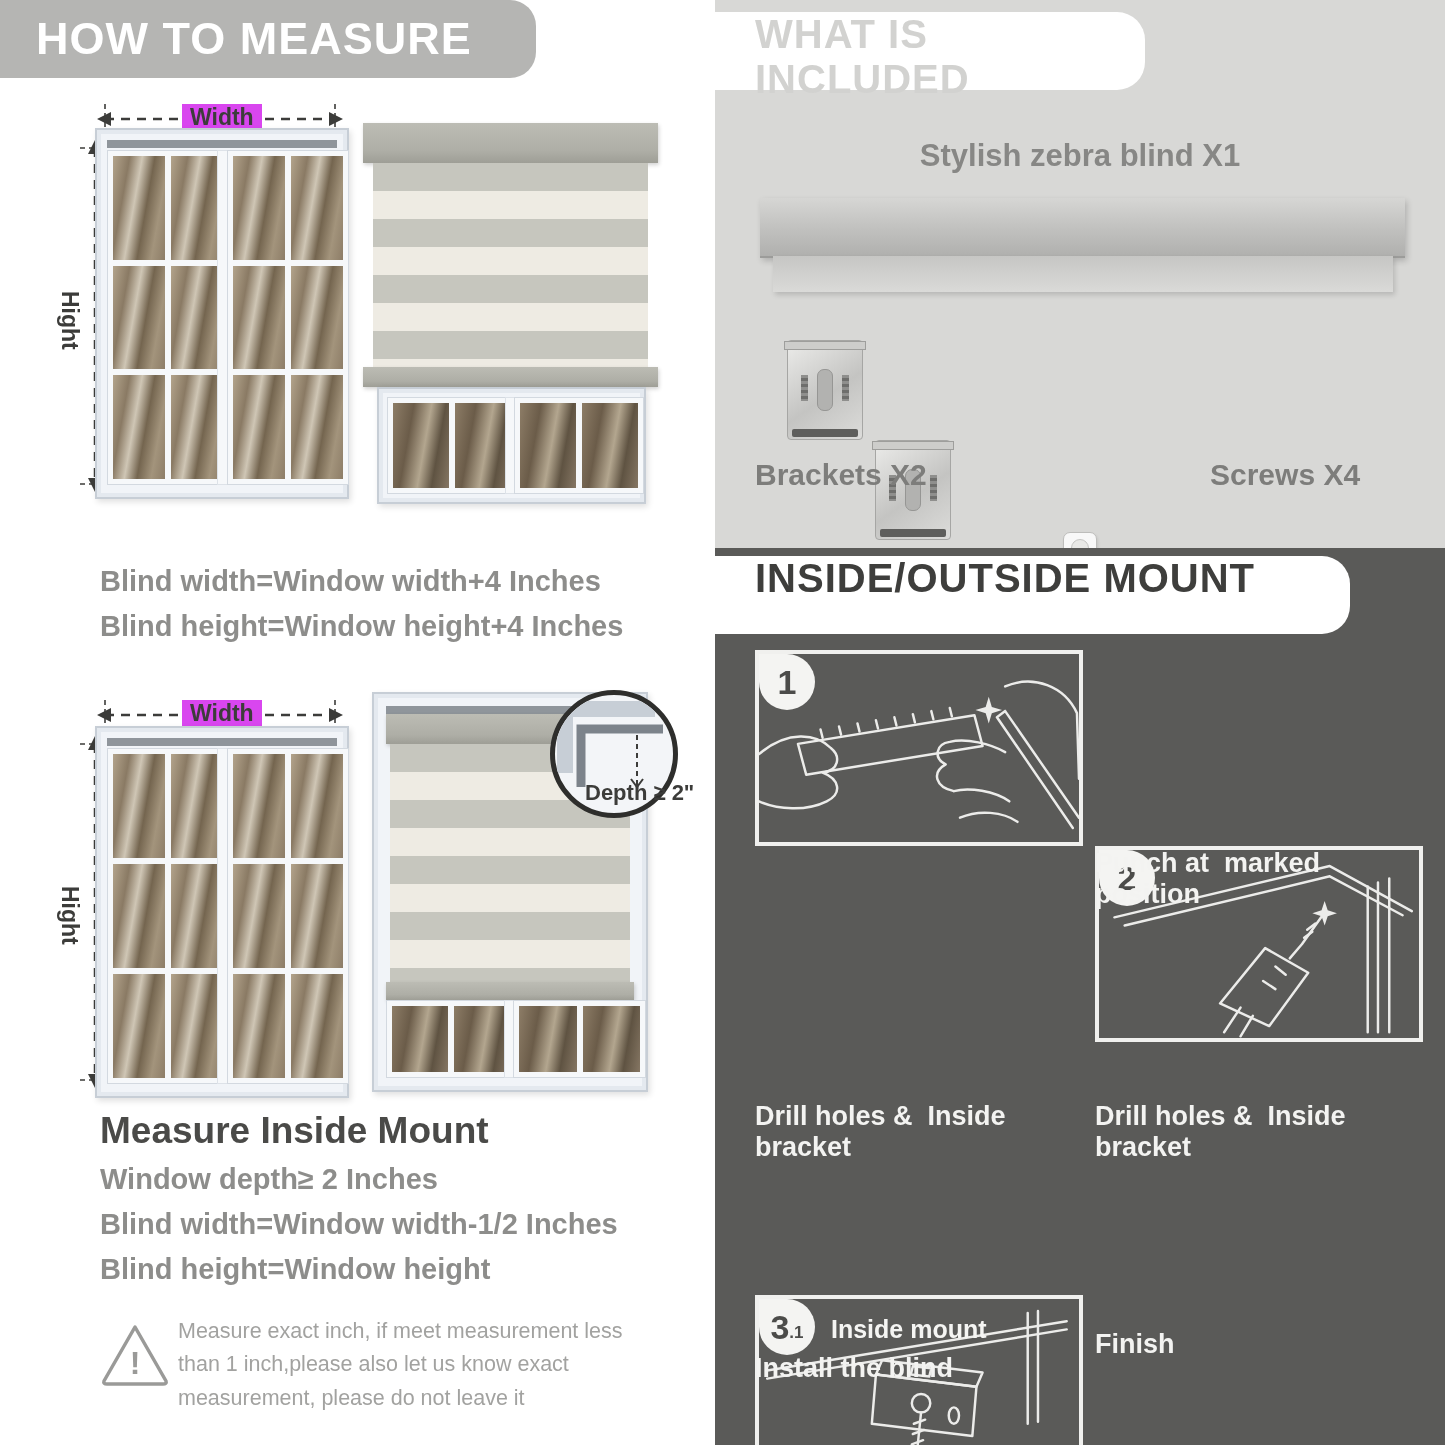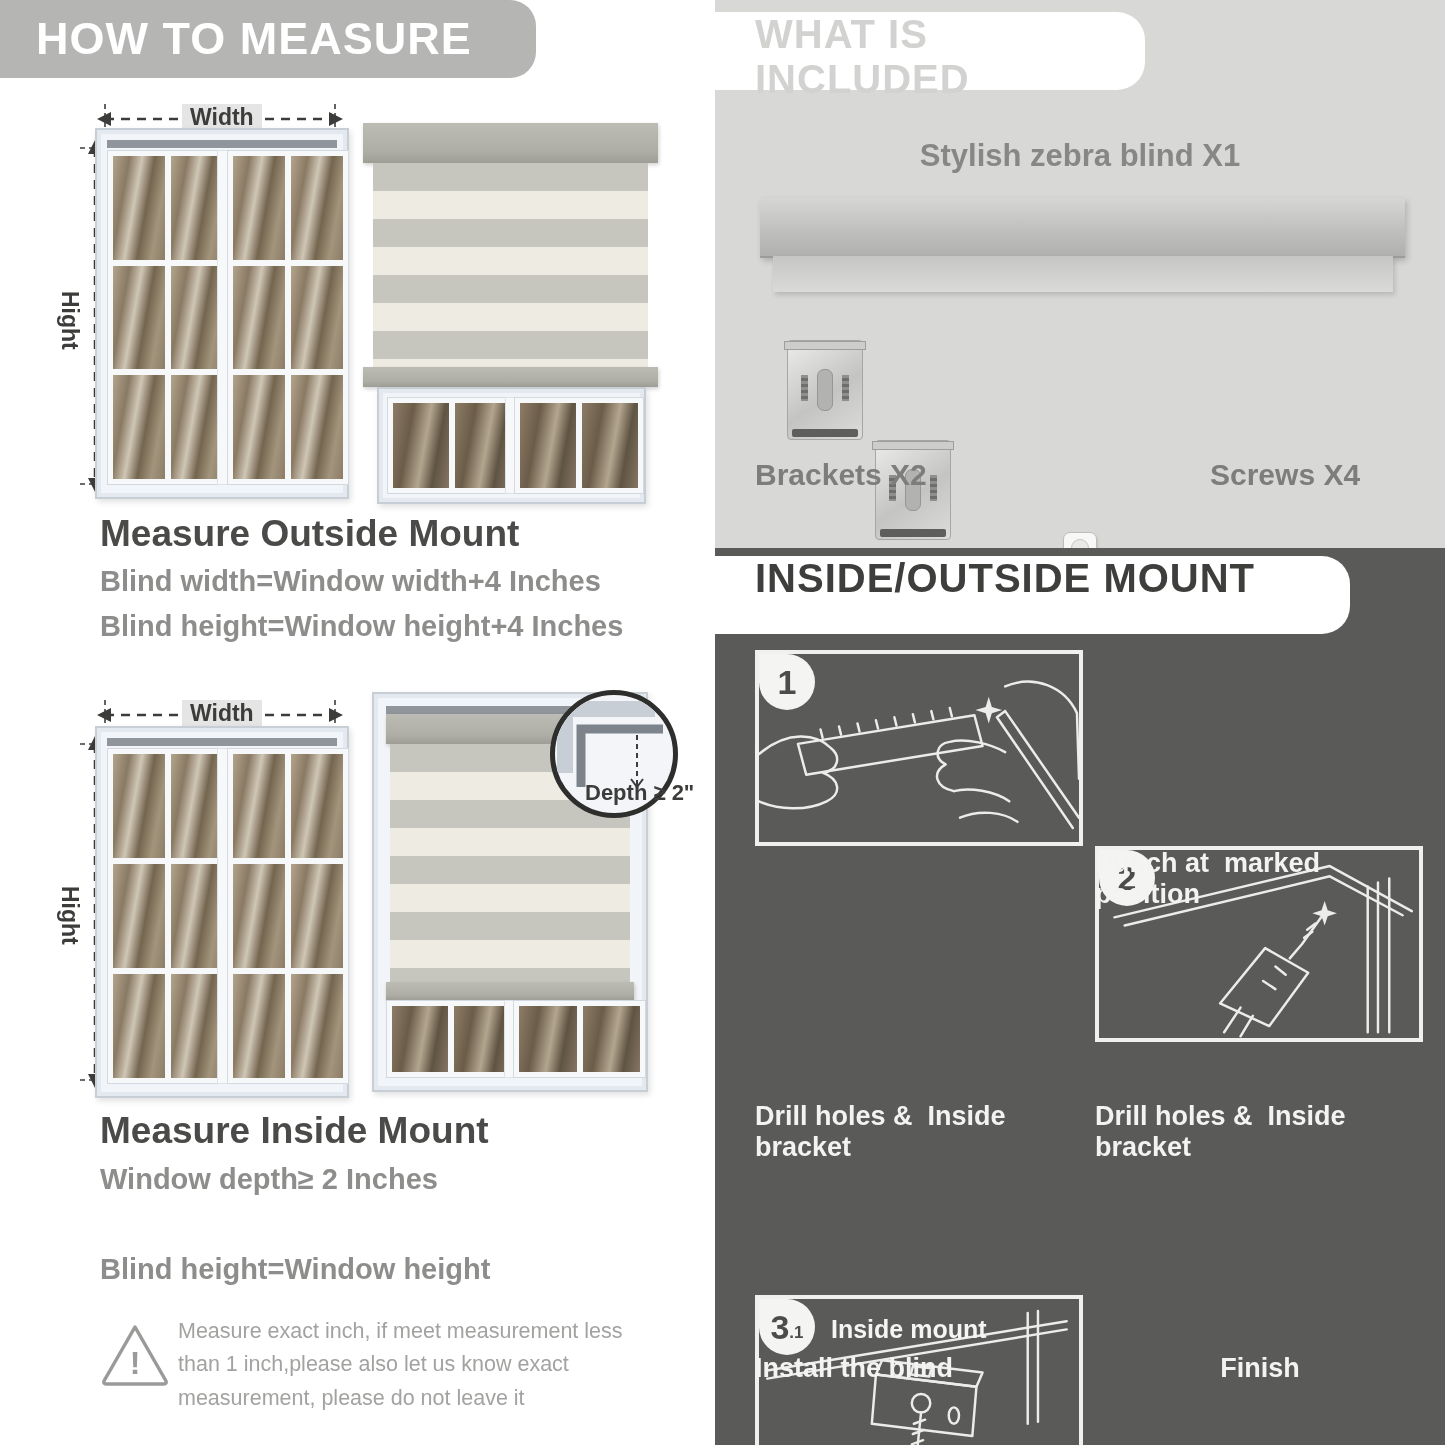--- a/index.html
+++ b/index.html
@@ -14,21 +14,21 @@
     font-size:40px;font-weight:bold;letter-spacing:1px;}
   .txt-light{color:#d2d2d0;}
   .txt-dark{color:#3e3e3c;}
 
   
   .h-measure{font-size:37px;font-weight:bold;color:#4a4a48;}
   .formula{font-size:29px;font-weight:bold;color:#8d8d8b;}
   .warn-text{font-size:21.5px;color:#a2a2a0;line-height:1.55;}
 
   
-  .dim-label{font-size:23px;font-weight:600;color:#3c3c3a;background:#e5e5e5;padding:0 8px;}
+  .dim-label{font-size:23px;font-weight:600;color:#3c3c3a;background:#d946ef;padding:0 8px;}
   .dim-label-v{font-size:23px;font-weight:600;color:#3c3c3a;background:#ffffff;
     writing-mode:vertical-rl;text-orientation:sideways;padding:6px 0;}
   .depth-label{font-size:22px;font-weight:bold;color:#3c3c3a;}
 
   
   .window-frame{background:#f1f4f8;border:2px solid #c7ced6;box-shadow:inset 0 0 0 4px #e4e9ef, 2px 3px 6px rgba(0,0,0,0.12);}
   .window-lintel{background:#8f959b;}
   .sash{display:grid;grid-template-columns:1fr 1fr;grid-template-rows:1fr 1fr 1fr;gap:6px;background:#f6f8fa;padding:5px;border:1px solid #d3d9e0;}
   .pane{background:linear-gradient(100deg,#b3a48c 0%,#8a7a64 24%,#cfc6b5 42%,#74654f 60%,#a3947c 80%,#8d7d67 100%);}
   .pane-dark{background:linear-gradient(100deg,#8d7d67 0%,#6b5c49 30%,#b3a68f 55%,#5f5342 75%,#857663 100%);}
@@ -130,21 +130,20 @@
           <div class="pane-dark"></div>
       </div>
       <div class="abs mullion" style="left:126px;top:8px;width:9px;bottom:8px;"></div>
       <div class="abs sash" style="left:135px;top:8px;width:118px;bottom:8px;grid-template-rows:1fr;grid-template-columns:1fr 1fr;">
         <div class="pane-dark"></div>
           <div class="pane-dark"></div>
       </div>
     </div>
   </div>
 
-  <div class="abs h-measure" style="left:100px;top:513px;">Measure Outside Mount</div>
   <div class="abs formula" style="left:100px;top:565px;">Blind width=Window width+4 Inches</div>
   <div class="abs formula" style="left:100px;top:610px;">Blind height=Window height+4 Inches</div>
 
   <svg class="abs" style="left:95px;top:700px;" width="250" height="30">
     <line x1="10" y1="15" x2="240" y2="15" stroke="#3c3c3a" stroke-width="2.5" stroke-dasharray="9 7"></line>
     <polygon points="2,15 16,8 16,22" fill="#3c3c3a"></polygon>
     <polygon points="248,15 234,8 234,22" fill="#3c3c3a"></polygon>
     <line x1="10" y1="0" x2="10" y2="30" stroke="#3c3c3a" stroke-width="1.6" stroke-dasharray="5 4"></line>
     <line x1="240" y1="0" x2="240" y2="30" stroke="#3c3c3a" stroke-width="1.6" stroke-dasharray="5 4"></line>
   </svg>
@@ -201,20 +200,21 @@
       <path d="M10,78 L10,14 L100,14" stroke="#c7ced6" stroke-width="16" fill="none"></path>
       <path d="M26,92 L26,34 L108,34" stroke="#7c838b" stroke-width="9" fill="none"></path>
       <line x1="82" y1="40" x2="82" y2="100" stroke="#3c3c3a" stroke-width="2" stroke-dasharray="5 4"></line>
       <polyline points="76,84 82,92 88,84" fill="none" stroke="#3c3c3a" stroke-width="2"></polyline>
     </svg>
   </div>
   <div class="abs depth-label" style="left:585px;top:780px;">Depth ≥ 2"</div>
 
   <div class="abs h-measure" style="left:100px;top:1110px;">Measure Inside Mount</div>
   <div class="abs formula" style="left:100px;top:1163px;">Window depth≥ 2 Inches</div>
+  <div class="abs formula" style="left:100px;top:1208px;">Blind width=Window width-1/2 Inches</div>
   <div class="abs formula" style="left:100px;top:1253px;">Blind height=Window height</div>
 
   <svg class="abs" style="left:100px;top:1322px;" width="70" height="66">
     <path d="M35,5 L66,59 Q67,62 63,62 L7,62 Q3,62 4,59 Z" fill="none" stroke="#9a9a98" stroke-width="3.5" stroke-linejoin="round"></path>
     <text x="35" y="52" text-anchor="middle" font-size="32" font-weight="bold" fill="#9a9a98" font-family="Liberation Sans, sans-serif">!</text>
   </svg>
   <div class="abs warn-text" style="left:178px;top:1315px;width:470px;">Measure exact inch, if meet measurement less than 1 inch,please also let us know exact measurement, please do not leave it</div>
 
   <div class="abs panel-light" style="left:715px;top:0;width:730px;height:548px;">
     <div class="abs banner-white" style="left:0;top:12px;width:390px;height:78px;">
@@ -349,16 +349,16 @@
           <span class="sub">.1</span>
       </div>
       <div class="step-title">Inside mount</div>
     </div>
     <div class="abs caption" style="left:40px;top:553px;width:330px;">Drill holes &amp;  Inside bracket</div>
 
     <div class="abs caption" style="left:380px;top:553px;width:330px;">Drill holes &amp;  Inside bracket</div>
 
     <div class="abs caption" style="left:40px;top:805px;width:330px;">Install the blind</div>
 
-    <div class="abs caption" style="left:380px;top:805px;width:330px;text-align:center;">Finish</div>
+    <div class="abs caption" style="left:380px;top:781px;width:330px;">Finish</div>
   </div>
 
 </div>
 
 </body></html>

